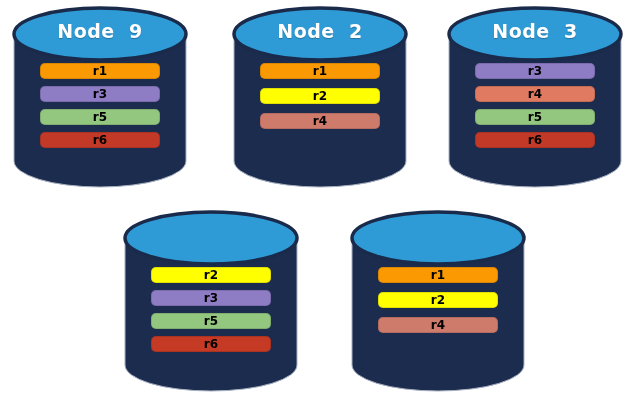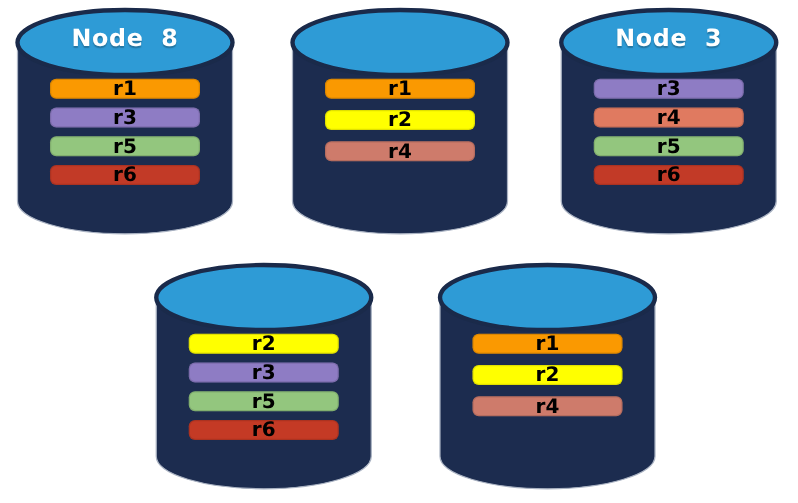--- a/index.html
+++ b/index.html
@@ -31,21 +31,21 @@
     display: flex; flex-direction: column; gap: 7px;
   }
   .bars.wide-gap { gap: 9px; }
 
   .bar {
     height: 16px;
     border-radius: 5px;
     text-align: center;
     color: #000000;
     font-weight: bold;
-    font-size: 16px;
+    font-size: 12px;
     line-height: 16px;
     box-shadow: inset 0 0 0 1px rgba(0,0,0,0.12);
   }
 
   
   .pos-n1 { left: 10px;  top: 5px; }
   .pos-n2 { left: 230px; top: 5px; }
   .pos-n3 { left: 445px; top: 5px; text-decoration: underline; }
   .pos-n4 { left: 121px; top: 209px; }
   .pos-n5 { left: 348px; top: 209px; }
@@ -53,34 +53,35 @@
 </head>
 <body style="background: rgb(255, 255, 255);">
 
 <div class="canvas">
 
   <div class="node pos-n1">
     <svg class="cyl" viewBox="0 0 180 188">
       <path d="M4,29 a86,26 0 0 1 172,0 v127 a86,26 0 0 1 -172,0 z" stroke-width="1" fill="#1C2C4F" stroke="#A9B2C2"></path>
       <ellipse cx="90" cy="29" rx="86" ry="26" stroke-width="3.5" fill="#2E9BD6" stroke="#1A2A4A"></ellipse>
     </svg>
-    <div class="node-title">Node  8</div>
+    <div class="node-title">Node  9</div>
     <div class="bars">
       <div class="bar" style="background-color: rgb(250, 153, 1);">r1</div>
       <div class="bar" style="background-color: rgb(142, 124, 196);">r3</div>
       <div class="bar" style="background-color: rgb(147, 198, 126);">r5</div>
       <div class="bar" style="background-color: rgb(194, 58, 39);">r6</div>
     </div>
   </div>
 
   <div class="node pos-n2">
     <svg class="cyl" viewBox="0 0 180 188">
       <path d="M4,29 a86,26 0 0 1 172,0 v127 a86,26 0 0 1 -172,0 z" stroke-width="1" fill="#1C2C4F" stroke="#A9B2C2"></path>
       <ellipse cx="90" cy="29" rx="86" ry="26" stroke-width="3.5" fill="#2E9BD6" stroke="#1A2A4A"></ellipse>
     </svg>
+    <div class="node-title">Node  2</div>
     <div class="bars wide-gap">
       <div class="bar" style="background-color: rgb(250, 153, 1);">r1</div>
       <div class="bar" style="background-color: rgb(255, 255, 0);">r2</div>
       <div class="bar" style="background-color: rgb(206, 123, 107);">r4</div>
     </div>
   </div>
 
   <div class="node pos-n3">
     <svg class="cyl" viewBox="0 0 180 188">
       <path d="M4,29 a86,26 0 0 1 172,0 v127 a86,26 0 0 1 -172,0 z" stroke-width="1" fill="#1C2C4F" stroke="#A9B2C2"></path>

